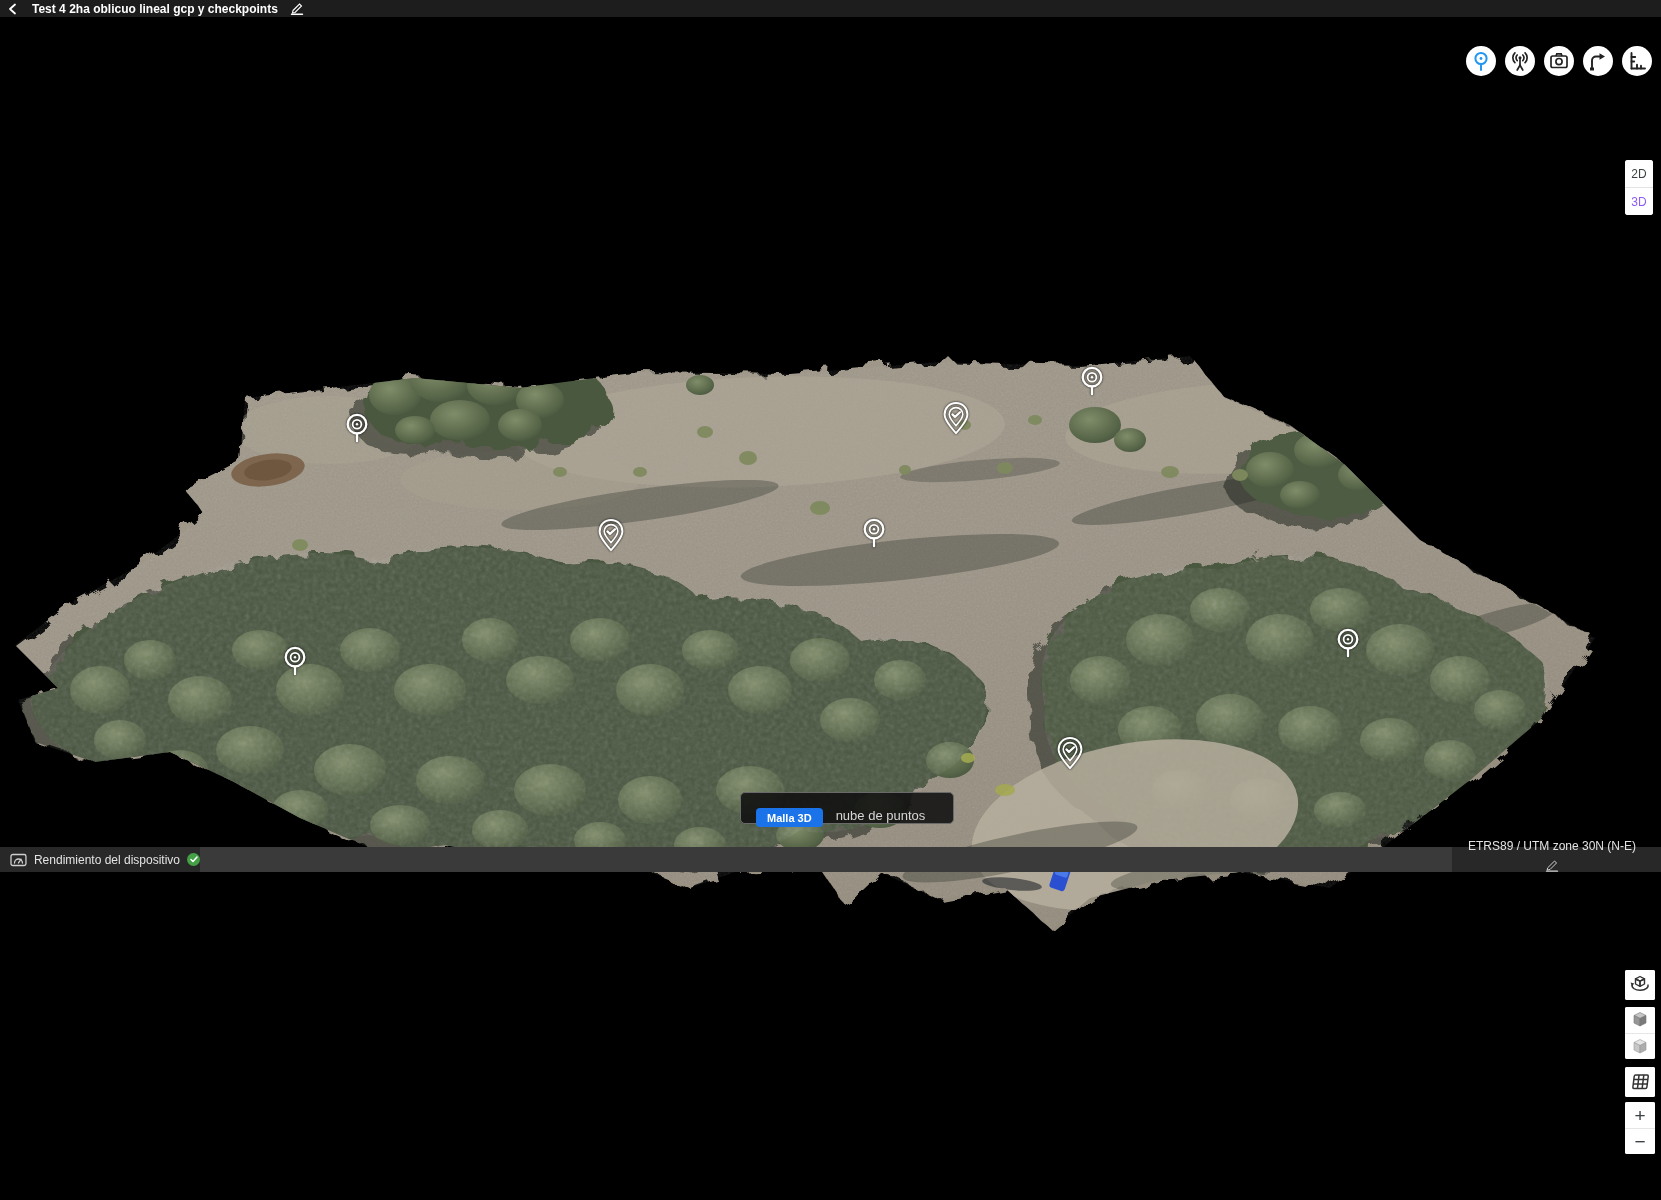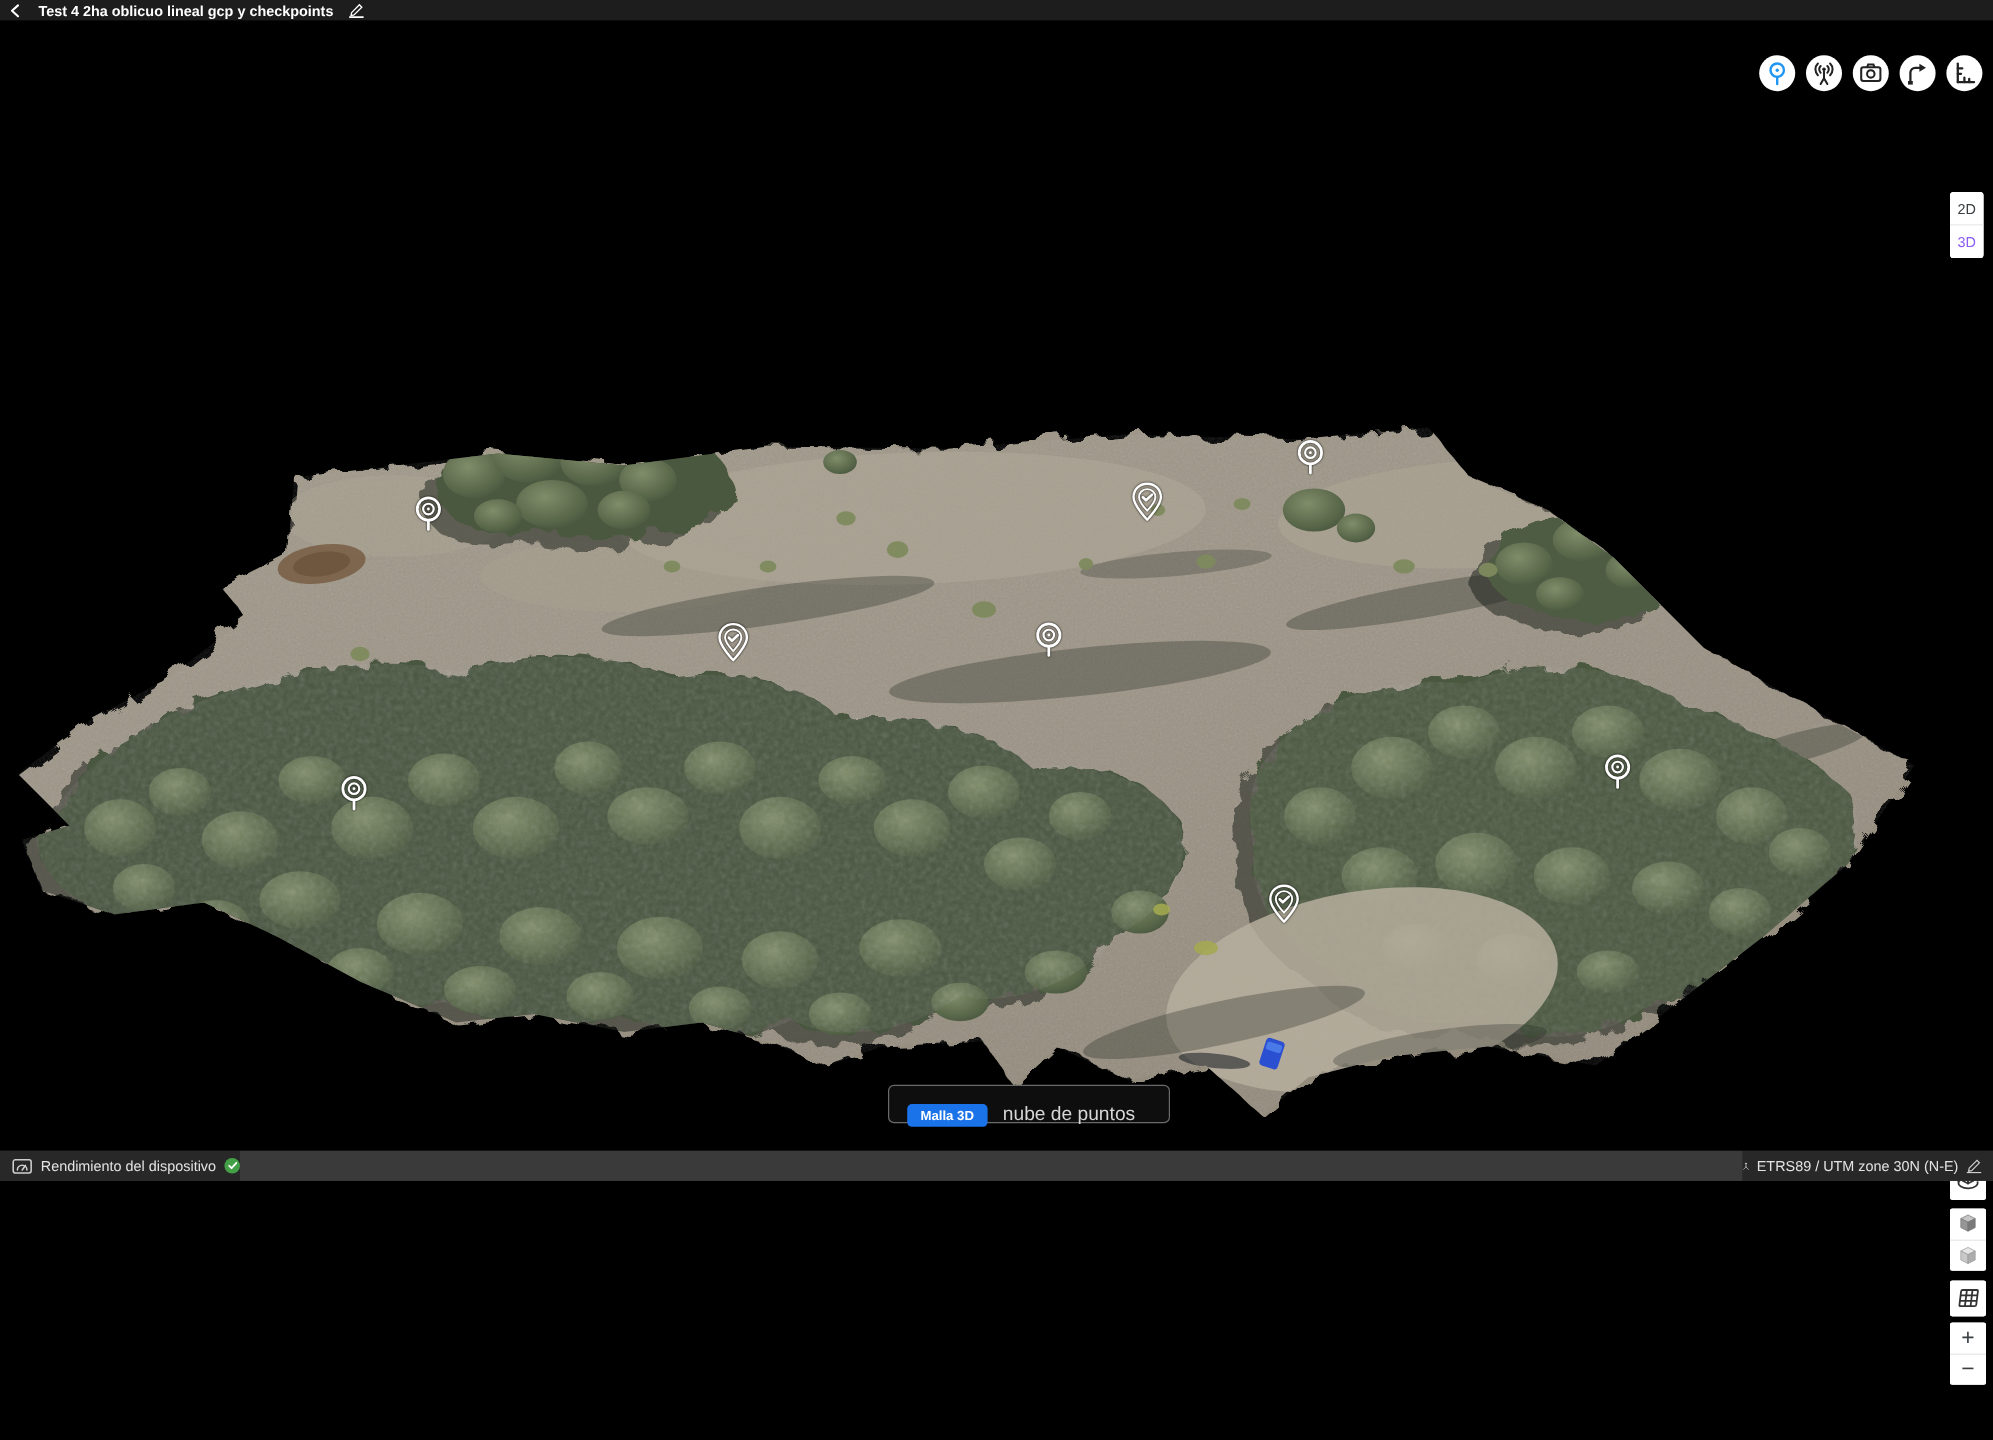--- a/index.html
+++ b/index.html
@@ -1,18 +1,18 @@
 <!DOCTYPE html>
 <html><head>
 <meta charset="utf-8">
 <style>
   * { margin:0; padding:0; box-sizing:border-box; }
   html,body { width:1661px; height:1200px; overflow:hidden; background:#000;
               font-family:"Liberation Sans", sans-serif; }
-  .stage { position:relative; width:1661px; height:984px; background:#000; }
+  .stage { position:relative; width:1661px; height:872px; background:#000; }
 
   
   .header { position:absolute; top:0; left:0; width:100%; height:17px;
             background:#1d1d1d; display:flex; align-items:center; z-index:20; }
   .back-btn { width:26px; height:17px; background:none; border:none; display:flex;
               align-items:center; justify-content:center; cursor:pointer; }
   .title { color:#fff; font-size:12px; font-weight:bold; margin-left:6px; white-space:nowrap; }
   .edit-btn { background:none; border:none; margin-left:12px; display:flex; align-items:center; cursor:pointer; }
 
   
@@ -50,30 +50,30 @@
   .tool-btn + .tool-btn { border-top:1px solid #e6e6e6; }
   .tool-btn.half { height:26px; }
   .zoom-glyph { font-size:19px; color:#3c4043; line-height:1; font-weight:normal; }
 
   
   .layer-toggle { position:absolute; left:740px; bottom:48px; height:23px;
                   display:flex; align-items:flex-start; background:rgba(16,16,16,.88);
                   border:1px solid #6a6a6a; border-radius:5px; padding:15px; z-index:20; }
   .layer-pill { height:19px; border:none; border-radius:4px; padding:0 11px;
                 font-size:11px; font-weight:bold; color:#fff; cursor:pointer; font-family:inherit; }
-  .layer-plain { background:none; border:none; color:#d6d6d6; font-size:16px; padding:0 13px;
+  .layer-plain { background:none; border:none; color:#d6d6d6; font-size:13px; padding:0 13px;
                  cursor:pointer; font-family:inherit; }
 
   
   .status-bar { position:absolute; left:0; bottom:0; width:100%; height:25px;
                 background:#3a3a3a; display:flex; z-index:20; }
   .status-chip { background:#282828; height:25px; display:flex; align-items:center; }
   .chip-left { width:200px; padding-left:10px; gap:7px; }
   .chip-spacer { flex:1; background:#3a3a3a; }
-  .chip-right { width:209px; justify-content:flex-end; padding-right:9px; gap:6px; }
+  .chip-right { width:209px; justify-content:flex-end; padding-right:9px; gap:6px;flex-direction:column; }
   .status-text { color:#e3e3e3; font-size:12px; white-space:nowrap; }
   .ok-badge { width:13px; height:13px; border-radius:50%; background:#43a047;
               display:flex; align-items:center; justify-content:center; }
   .crs-edit { background:none; border:none; display:flex; cursor:pointer; padding:0; }
 </style>
 </head>
 <body>
 
 <div class="stage">
 

